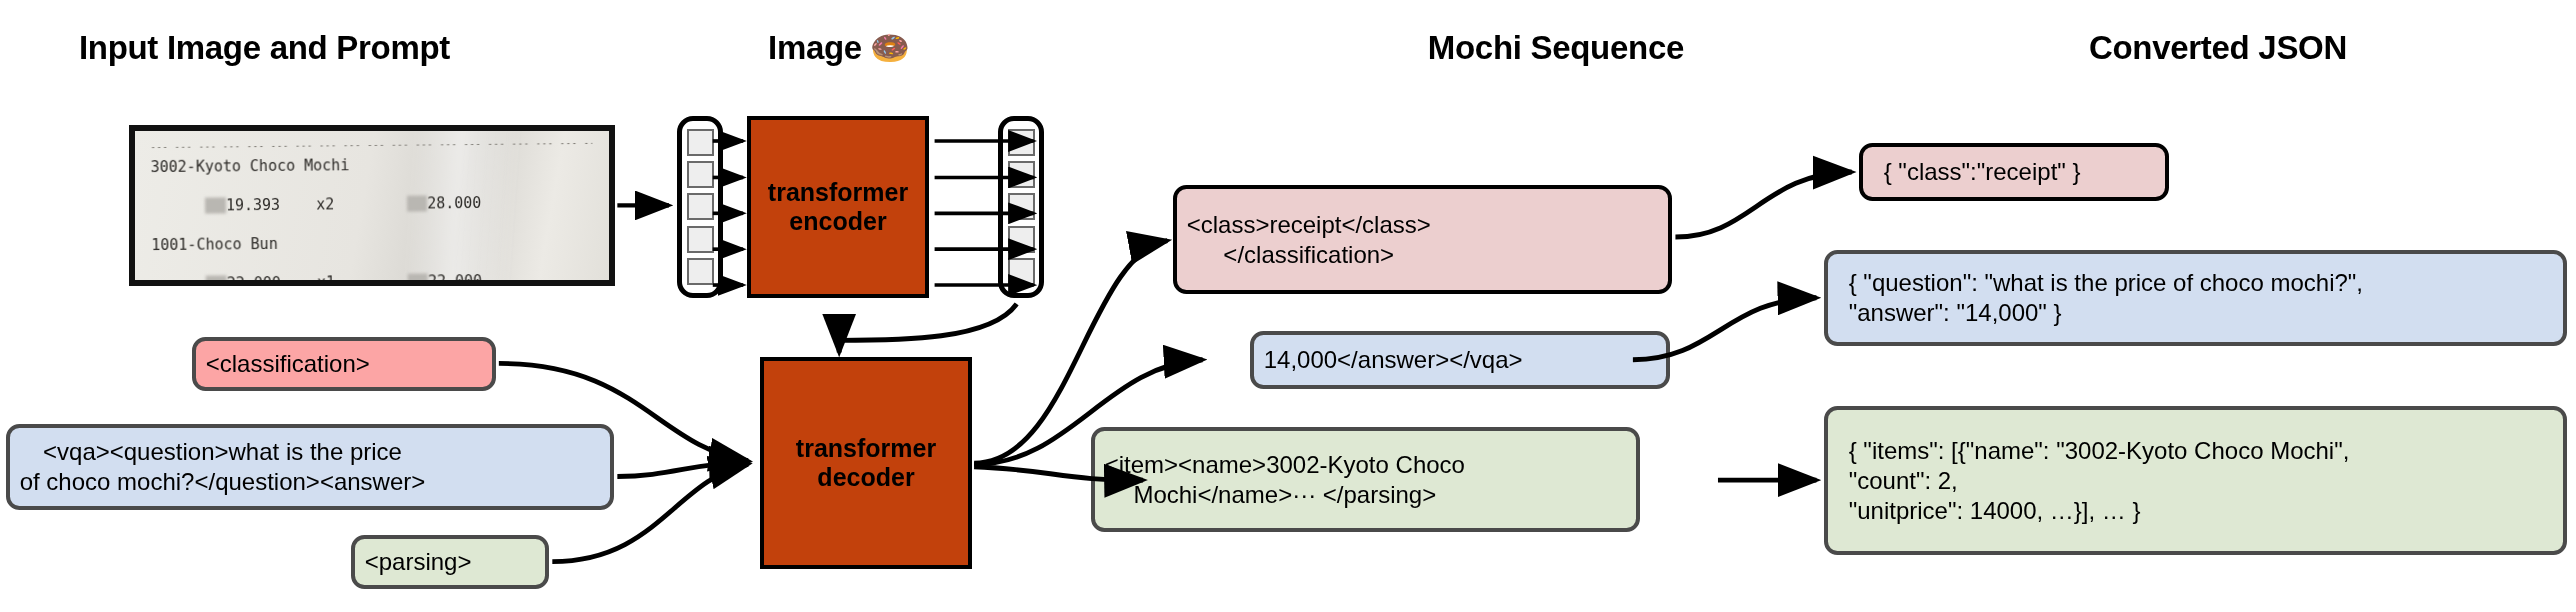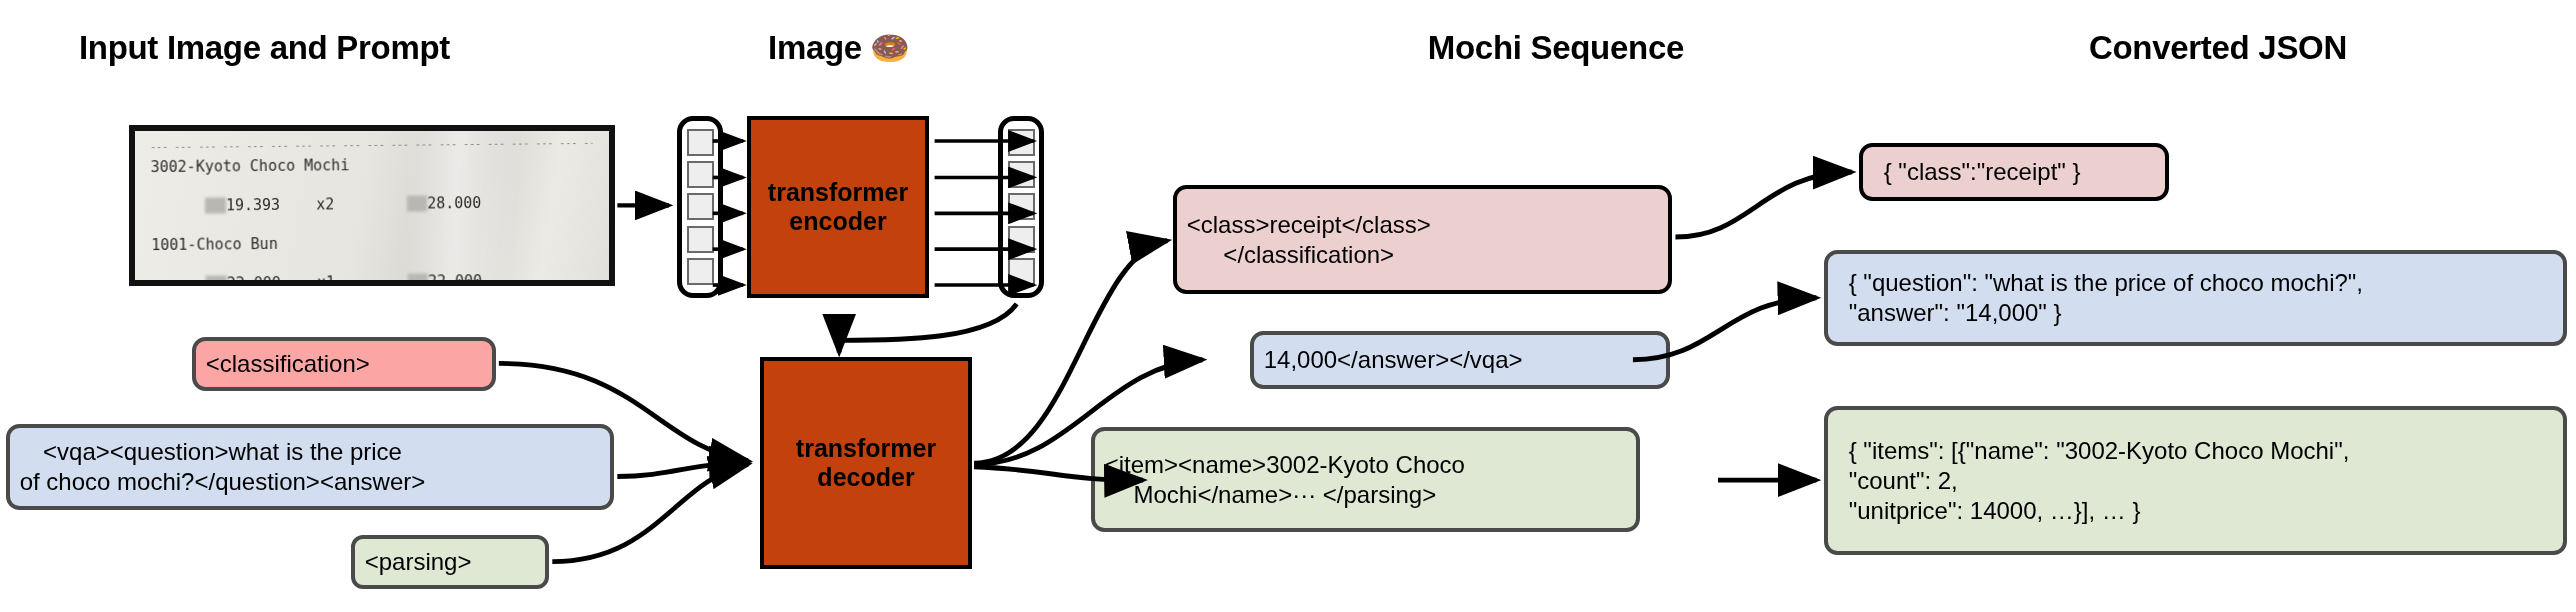--- a/index.html
+++ b/index.html
@@ -110,21 +110,21 @@
 
 <div class="cbox pink" style="left:192px;top:337px;width:304px;height:54px;">
   <span class="ml">&lt;classification&gt;</span>
 </div>
 
 <div class="cbox blue" style="left:6px;top:424px;width:608px;height:86px;">
   <span class="ml">&lt;vqa&gt;&lt;question&gt;what is the price
 of choco mochi?&lt;/question&gt;&lt;answer&gt;</span>
 </div>
 
-<div class="cbox green" style="left:351px;top:535px;width:198px;height:54px;border-radius:12px;">
+<div class="cbox green" style="left:351px;top:535px;width:198px;height:54px;">
   <span class="ml">&lt;parsing&gt;</span>
 </div>
 
 <div class="cbox pink-b" style="left:1173px;top:185px;width:499px;height:109px;">
   <span class="ml">&lt;class&gt;receipt&lt;/class&gt;
 &lt;/classification&gt;</span>
 </div>
 
 <div class="cbox blue" style="left:1210px;top:331px;width:420px;height:58px;margin-left:40px;">
   <span class="ml">14,000&lt;/answer&gt;&lt;/vqa&gt;</span>

